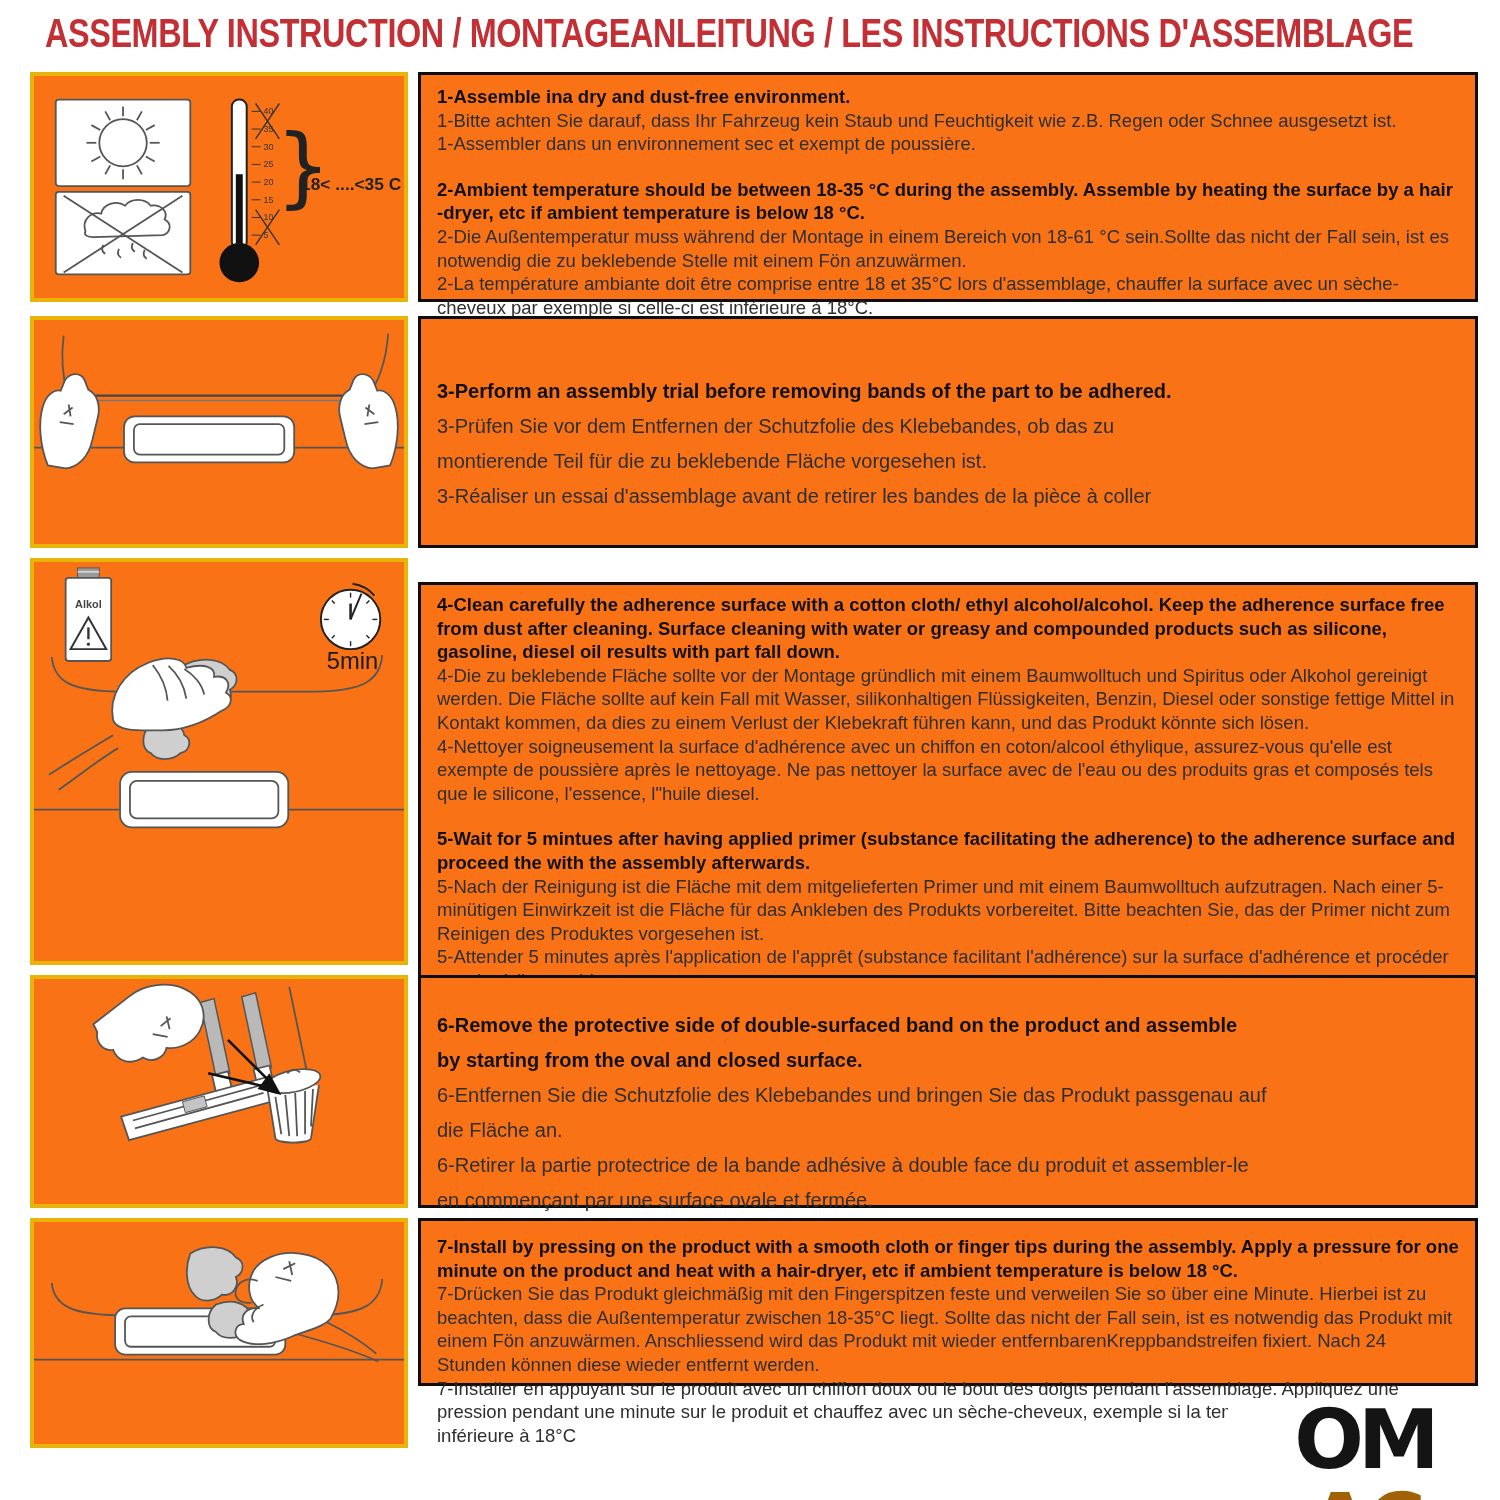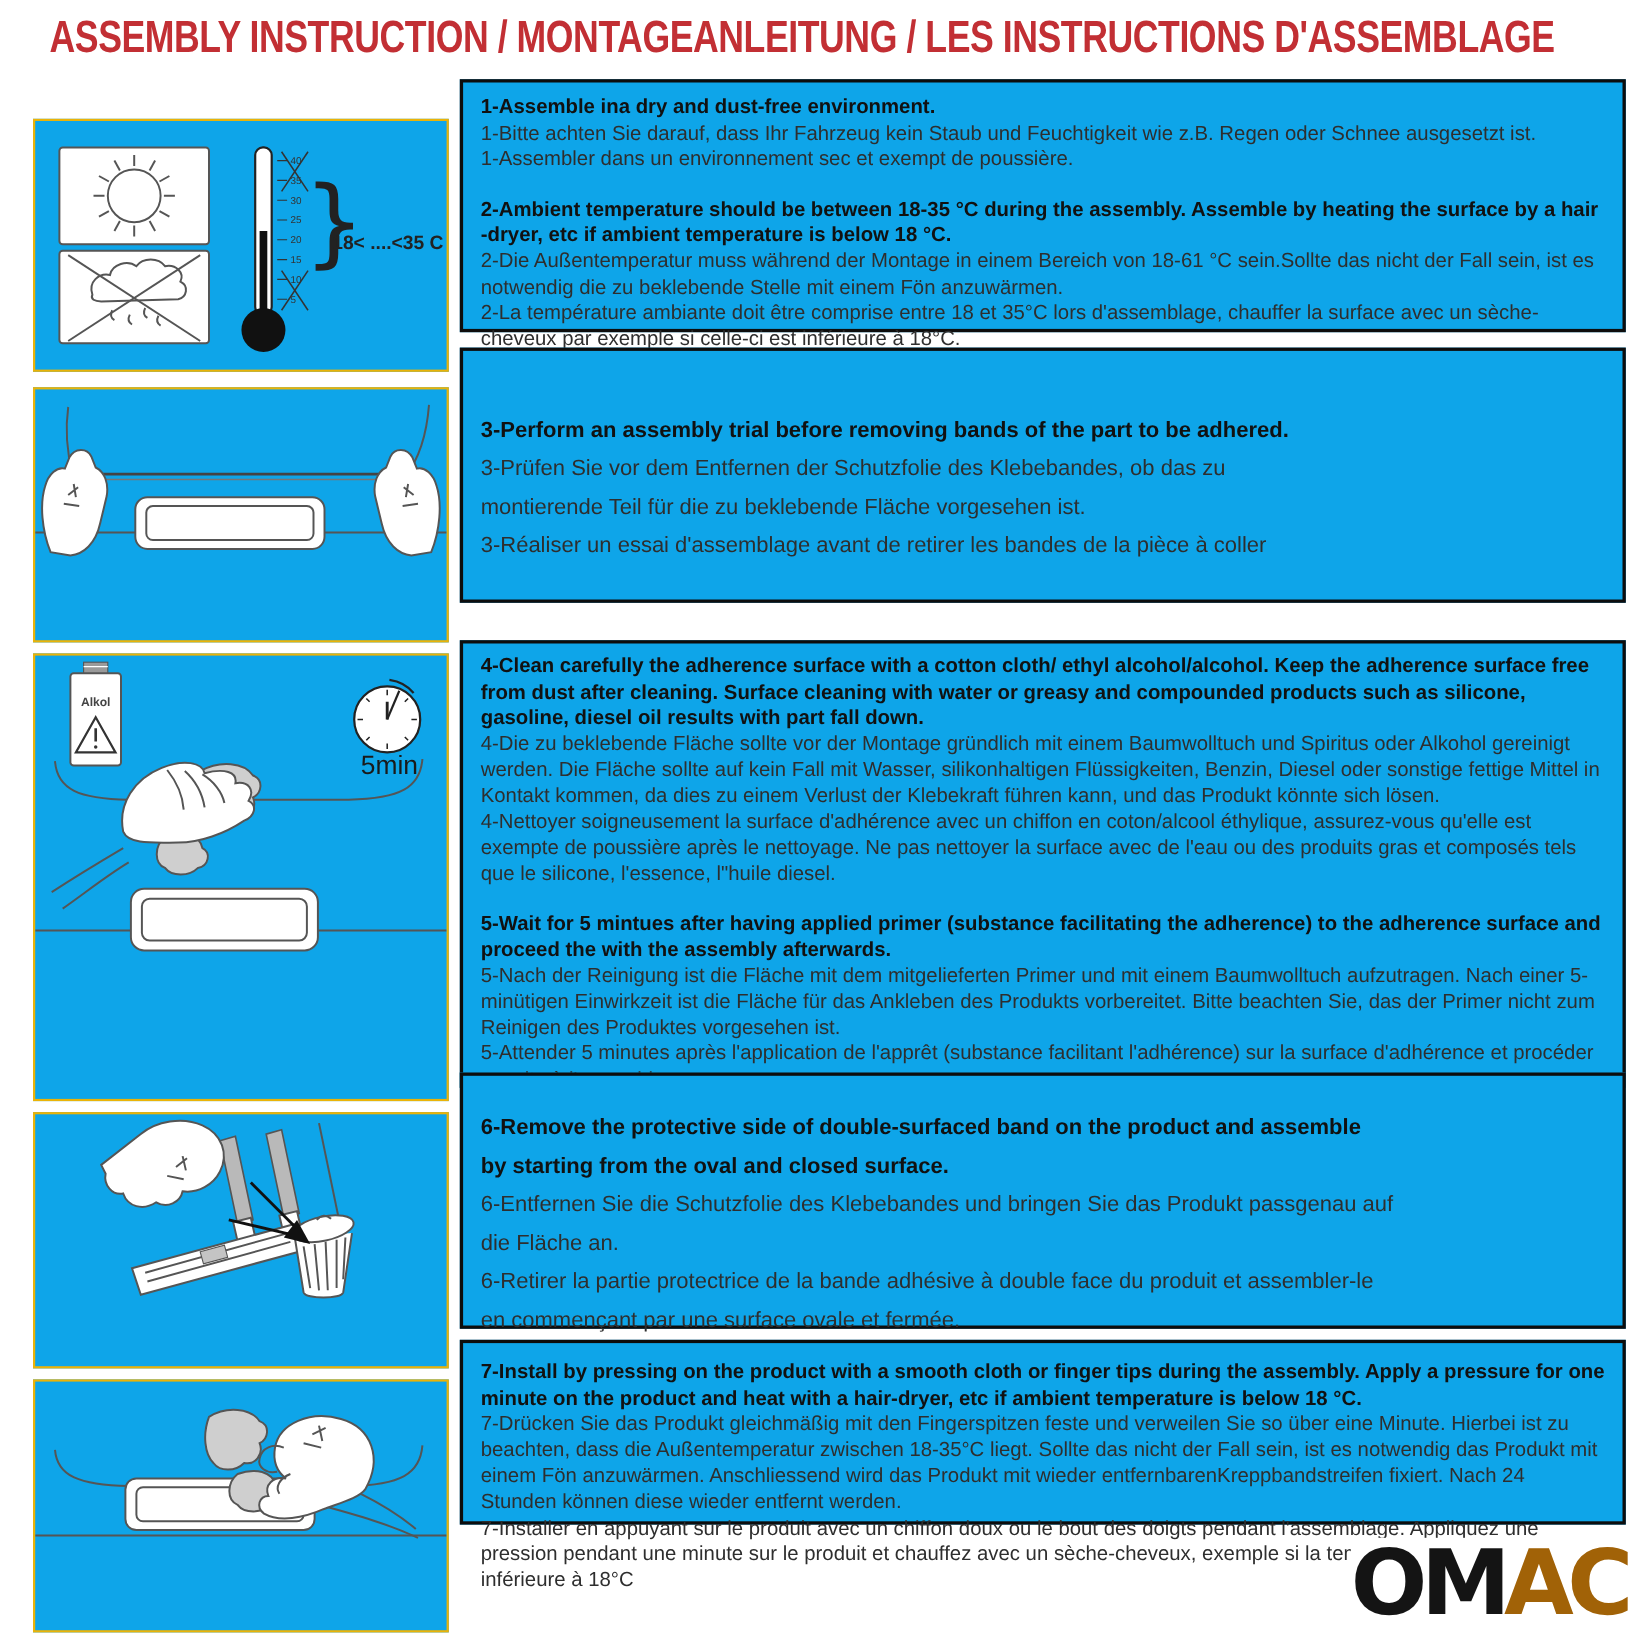--- a/index.html
+++ b/index.html
@@ -1,35 +1,35 @@
 <!DOCTYPE html>
 <html><head>
 <meta charset="utf-8">
 <style>
   html,body{margin:0;padding:0;background:#ffffff;}
   .page{position:relative;width:1500px;height:1500px;background:#fff;overflow:hidden;
         font-family:"Liberation Sans",sans-serif;color:#2e2e2e;}
   .title{position:absolute;left:45px;top:10px;width:1440px;white-space:nowrap;
          font-size:41px;font-weight:700;letter-spacing:-0.5px;color:#c22f34;
          transform:scaleX(0.79);transform-origin:left center;}
-  .box{position:absolute;background:#0ea5e9;box-sizing:border-box;}
-  .ibox{border:2px solid #eab308;margin-top:36px;}
+  .box{position:absolute;background:#f97316;box-sizing:border-box;}
+  .ibox{border:4px solid #eab308;}
   .tbox{border:3px solid #0d0d0d;}
   .txt{padding:10px 16px;}
   .txt p{margin:0;}
   .small p{font-size:18.5px;line-height:23.6px;}
   .big p{font-size:20px;line-height:35px;white-space:pre-line;}
   p.b{font-weight:700;color:#111;}
   p.gap{margin-top:22px;}
   .r2pad{padding-top:55px;}
   .r4pad{padding-top:30px;}
   svg{position:absolute;inset:0;width:100%;height:100%;}
   .logo{position:absolute;left:1228px;top:1398px;width:272px;height:84px;background:#fff;
         display:flex;align-items:center;font-family:"DejaVu Sans",sans-serif;
-        font-weight:700;font-size:82px;letter-spacing:-6px;line-height:84px;}
+        font-weight:700;font-size:82px;letter-spacing:-6px;line-height:84px;flex-direction:column;}
   .logo .lb{color:#141414;}
   .logo .lr{color:#a16207;}
   .ln{stroke:#555;stroke-width:1.8;fill:none;}
   .lnk{stroke:#222;stroke-width:2;fill:none;}
   .wf{fill:#fff;}
   .gf{fill:#cfcfcf;}
 </style>
 </head>
 <body>
 

